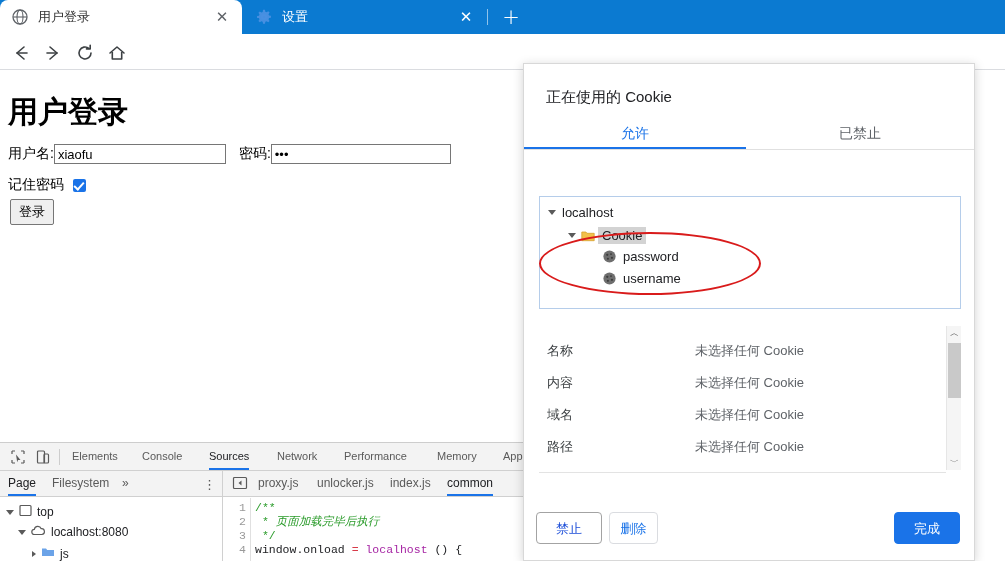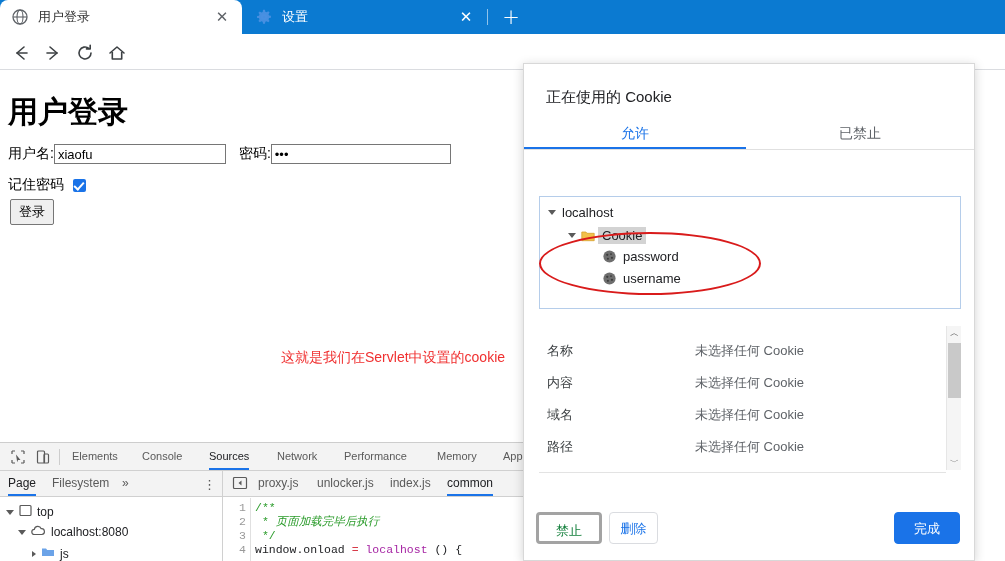--- a/index.html
+++ b/index.html
@@ -237,21 +237,21 @@
   .detail-sep {
     position: absolute; left: 15px; top: 408px; width: 407px; height: 1px; background: #e3e3e3;
   }
 
   .dlg-buttons { position: absolute; left: 0; top: 448px; width: 450px; height: 50px; }
   .btn {
     position: absolute; top: 0; height: 32px; line-height: 30px;
     border-radius: 4px; font-size: 13px; text-align: center;
     font-family: "Liberation Sans", sans-serif;
   }
-  .btn-outline-gray { border: 3px solid #a3a3a3; background: #fff; color: #15803d; }
+  .btn-outline-gray { border: 1px solid #a3a3a3; background: #fff; color: #1d4ed8; }
   .btn-outline-blue { border: 1px solid #dadce0; background: #fff; color: #1a73e8; }
   .btn-filled { background: #1a73e8; color: #fff; border: 1px solid #1a73e8; }
 
   .watermark {
     position: absolute; left: 752px; top: 531px;
     font-size: 14px; color: rgba(160,160,160,0.85);
     white-space: nowrap; pointer-events: none;
   }
 </style>
 </head>
@@ -334,21 +334,20 @@
       <input class="text-input input-pass" type="text" value="•••" style="">
     </div>
 
     <div class="remember-row">
       <span class="form-label">记住密码</span>
       <span class="checkbox"></span>
     </div>
 
     <button class="login-btn">登录</button>
 
-    <div class="annotation">这就是我们在Servlet中设置的cookie</div>
   </div>
 
   <div class="devtools">
     <div class="dt-tabbar">
       <span class="dt-icon" style="left:10px;">
         <svg viewBox="0 0 16 16" width="16" height="16">
             <path d="M2 2h3M2 2v3M14 2h-3M14 2v3M2 14h3M2 14v-3M14 14h-3M14 14v-3" stroke="#5a5a5a" stroke-width="1.2" fill="none"></path>
             <path d="M6 5.5l4.5 5.5H8l-.8 2.2z" fill="#5a5a5a"></path>
           </svg>
       </span>

